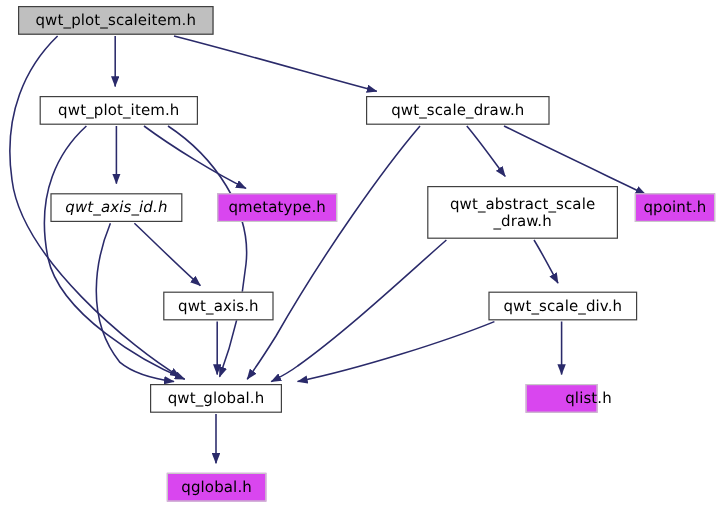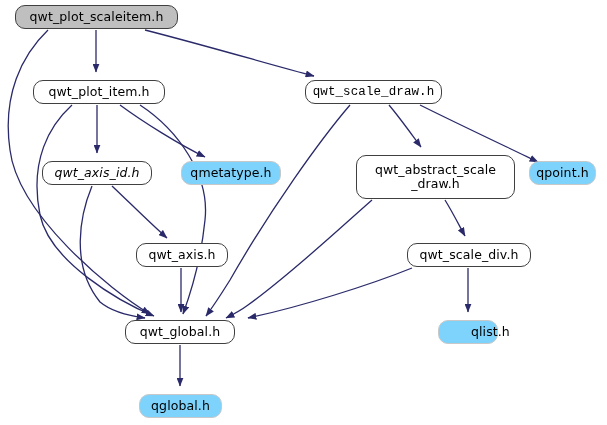--- a/index.html
+++ b/index.html
@@ -30,33 +30,32 @@
     box-sizing: border-box;
     display: flex;
     align-items: center;
     justify-content: center;
     text-align: center;
     font-size: 12.5px;
     line-height: 14px;
     color: #000000;
     white-space: pre-line;
     letter-spacing: 0.1px;
-    border-radius: 10px;
   }
   .node.internal {
     border: 1px solid #404040;
     background: #ffffff;
   }
   .node.root {
     border: 1px solid #404040;
     background: #bfbfbf;
   }
   .node.external {
     border: 1px solid #c8c8c8;
-    background: #7dd3fc;
+    background: #d946ef;
   }
   .node-label {
     display: block;
     width: 100%;
   }
 </style>
 </head>
 <body>
 
 <div id="canvas">
@@ -85,21 +84,21 @@
         <path d="M 372,200 C 340,228 290,275 248,305 C 240,311 232,315 226,318" fill="none" stroke="#2a2a6a" stroke-width="1.3" marker-end="url(#arrowhead)"></path>
         <path d="M 468,268 L 468,312" fill="none" stroke="#2a2a6a" stroke-width="1.3" marker-end="url(#arrowhead)"></path>
         <path d="M 412,268 C 370,285 300,307 248,318" fill="none" stroke="#2a2a6a" stroke-width="1.3" marker-end="url(#arrowhead)"></path>
         <path d="M 180,345 L 180,386" fill="none" stroke="#2a2a6a" stroke-width="1.3" marker-end="url(#arrowhead)"></path>
       </g>
   </svg>
 
   <div id="nodes">
       <div class="node root" style="left: 15px; top: 5px; width: 163px; height: 24px;"><span class="node-label">qwt_plot_scaleitem.h</span></div>
       <div class="node internal" style="left: 33px; top: 80px; width: 132px; height: 24px;"><span class="node-label">qwt_plot_item.h</span></div>
-      <div class="node internal" style="left: 305px; top: 80px; width: 137px; height: 24px; font-family: Liberation Mono, monospace;"><span class="node-label">qwt_scale_draw.h</span></div>
+      <div class="node internal" style="left: 305px; top: 80px; width: 153px; height: 24px;"><span class="node-label">qwt_scale_draw.h</span></div>
       <div class="node internal" style="left: 42px; top: 161px; width: 110px; height: 24px; font-style: italic;"><span class="node-label">qwt_axis_id.h</span></div>
       <div class="node external" style="left: 181px; top: 161px; width: 100px; height: 24px;"><span class="node-label">qmetatype.h</span></div>
       <div class="node internal" style="left: 356px; top: 155px; width: 159px; height: 44px;"><span class="node-label">qwt_abstract_scale
 _draw.h</span></div>
       <div class="node external" style="left: 529px; top: 161px; width: 67px; height: 24px;"><span class="node-label">qpoint.h</span></div>
       <div class="node internal" style="left: 136px; top: 243px; width: 92px; height: 24px;"><span class="node-label">qwt_axis.h</span></div>
       <div class="node internal" style="left: 407px; top: 243px; width: 124px; height: 24px;"><span class="node-label">qwt_scale_div.h</span></div>
       <div class="node internal" style="left: 125px; top: 320px; width: 110px; height: 24px; justify-content: center;"><span class="node-label">qwt_global.h</span></div>
       <div class="node external" style="left: 438px; top: 320px; width: 60px; height: 24px; padding-left: 32px;"><span class="node-label">qlist.h</span></div>
       <div class="node external" style="left: 139px; top: 394px; width: 83px; height: 24px;"><span class="node-label">qglobal.h</span></div>

